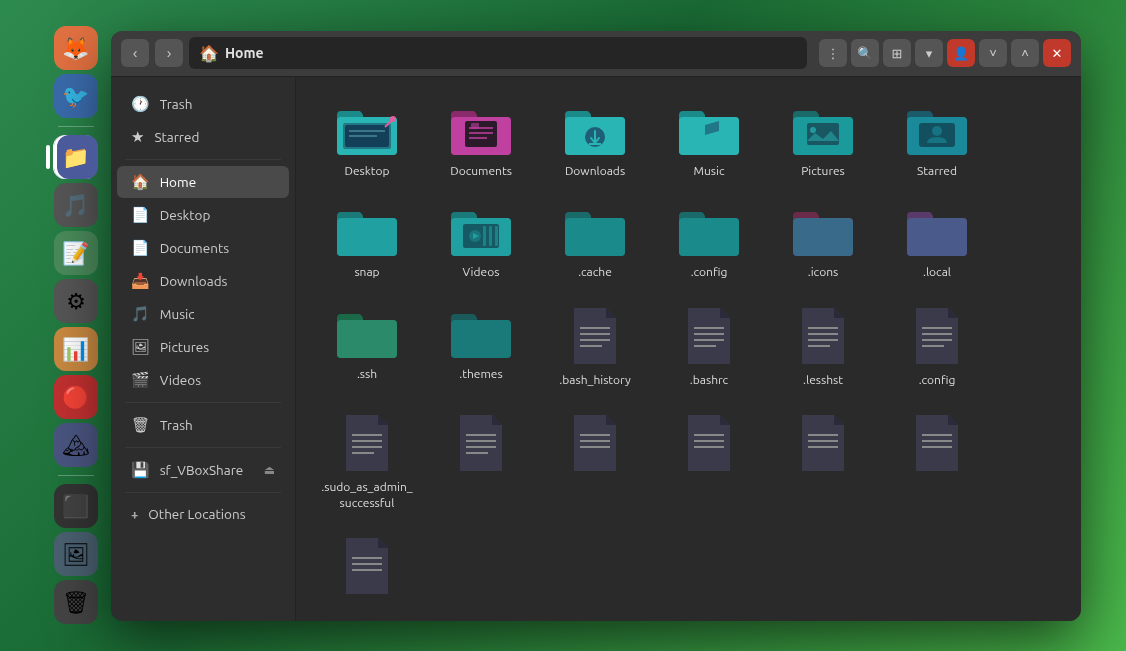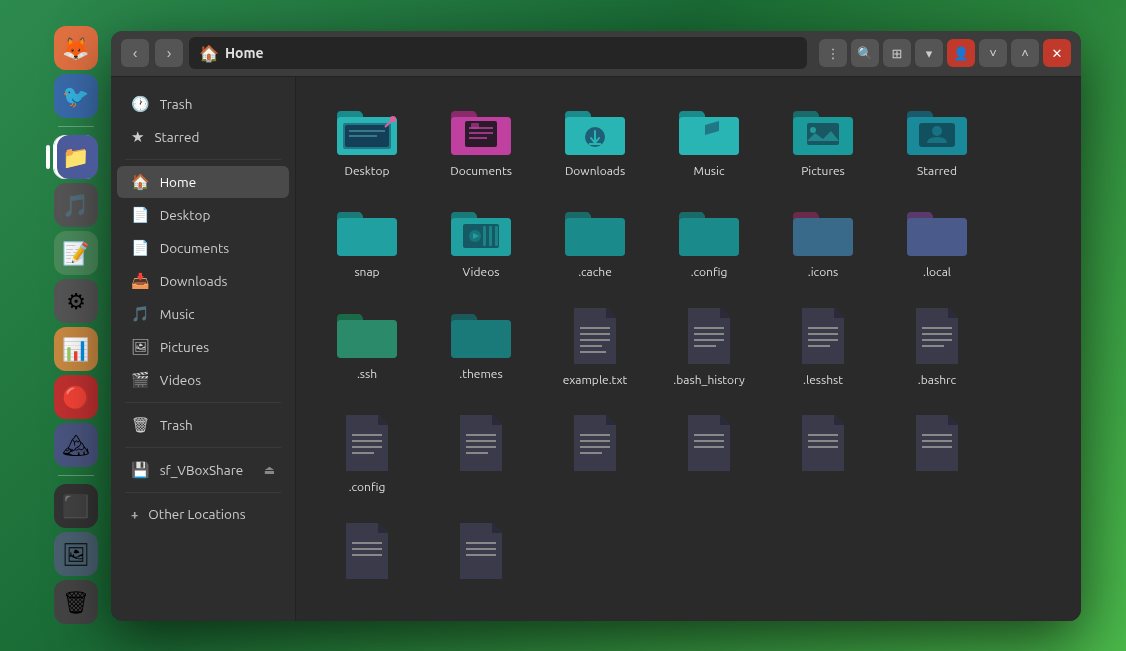--- a/index.html
+++ b/index.html
@@ -445,46 +445,46 @@
         </div>
 
         <div class="file-item">
           <svg width="64" height="54" viewBox="0 0 64 54">
             <path d="M2 12 Q2 8 6 8 L24 8 Q26 8 28 12 L28 14 L58 14 Q62 14 62 18 L62 48 Q62 52 58 52 L6 52 Q2 52 2 48 Z" fill="#1a5a5a"></path>
             <path d="M28 14 L58 14 Q62 14 62 18 L62 48 Q62 52 58 52 L6 52 Q2 52 2 48 L2 18 Q2 14 6 14 Z" fill="#1a7a7a"></path>
           </svg>
           <span class="file-label">.themes</span>
         </div>
 
+
+
         <div class="file-item">
           <svg width="50" height="60" viewBox="0 0 50 60">
             <path d="M4 2 L36 2 L46 12 L46 58 L4 58 Z" fill="#3a3a4a"></path>
             <path d="M36 2 L36 12 L46 12 Z" fill="#2a2a3a"></path>
             <line x1="10" y1="22" x2="40" y2="22" stroke="#888" stroke-width="2"></line>
             <line x1="10" y1="28" x2="40" y2="28" stroke="#888" stroke-width="2"></line>
             <line x1="10" y1="34" x2="40" y2="34" stroke="#888" stroke-width="2"></line>
             <line x1="10" y1="40" x2="32" y2="40" stroke="#888" stroke-width="2"></line>
-            <line x1="10" y1="46" x2="36" y2="46" stroke="#888" stroke-width="2"></line>
-          </svg>
-          <span class="file-label">example.txt</span>
+          </svg>
+          <span class="file-label">.bash_history</span>
         </div>
 
 
         <div class="file-item">
           <svg width="50" height="60" viewBox="0 0 50 60">
             <path d="M4 2 L36 2 L46 12 L46 58 L4 58 Z" fill="#3a3a4a"></path>
             <path d="M36 2 L36 12 L46 12 Z" fill="#2a2a3a"></path>
             <line x1="10" y1="22" x2="40" y2="22" stroke="#888" stroke-width="2"></line>
             <line x1="10" y1="28" x2="40" y2="28" stroke="#888" stroke-width="2"></line>
             <line x1="10" y1="34" x2="40" y2="34" stroke="#888" stroke-width="2"></line>
             <line x1="10" y1="40" x2="32" y2="40" stroke="#888" stroke-width="2"></line>
           </svg>
-          <span class="file-label">.bash_history</span>
-        </div>
-
+          <span class="file-label">.bashrc</span>
+        </div>
 
         <div class="file-item">
           <svg width="50" height="60" viewBox="0 0 50 60">
             <path d="M4 2 L36 2 L46 12 L46 58 L4 58 Z" fill="#3a3a4a"></path>
             <path d="M36 2 L36 12 L46 12 Z" fill="#2a2a3a"></path>
             <line x1="10" y1="22" x2="40" y2="22" stroke="#888" stroke-width="2"></line>
             <line x1="10" y1="28" x2="40" y2="28" stroke="#888" stroke-width="2"></line>
             <line x1="10" y1="34" x2="40" y2="34" stroke="#888" stroke-width="2"></line>
             <line x1="10" y1="40" x2="32" y2="40" stroke="#888" stroke-width="2"></line>
           </svg>
@@ -493,44 +493,33 @@
 
         <div class="file-item">
           <svg width="50" height="60" viewBox="0 0 50 60">
             <path d="M4 2 L36 2 L46 12 L46 58 L4 58 Z" fill="#3a3a4a"></path>
             <path d="M36 2 L36 12 L46 12 Z" fill="#2a2a3a"></path>
             <line x1="10" y1="22" x2="40" y2="22" stroke="#888" stroke-width="2"></line>
             <line x1="10" y1="28" x2="40" y2="28" stroke="#888" stroke-width="2"></line>
             <line x1="10" y1="34" x2="40" y2="34" stroke="#888" stroke-width="2"></line>
             <line x1="10" y1="40" x2="32" y2="40" stroke="#888" stroke-width="2"></line>
           </svg>
-          <span class="file-label">.bashrc</span>
+          <span class="file-label">.config</span>
         </div>
 
         <div class="file-item">
           <svg width="50" height="60" viewBox="0 0 50 60">
             <path d="M4 2 L36 2 L46 12 L46 58 L4 58 Z" fill="#3a3a4a"></path>
             <path d="M36 2 L36 12 L46 12 Z" fill="#2a2a3a"></path>
             <line x1="10" y1="22" x2="40" y2="22" stroke="#888" stroke-width="2"></line>
             <line x1="10" y1="28" x2="40" y2="28" stroke="#888" stroke-width="2"></line>
             <line x1="10" y1="34" x2="40" y2="34" stroke="#888" stroke-width="2"></line>
             <line x1="10" y1="40" x2="32" y2="40" stroke="#888" stroke-width="2"></line>
           </svg>
-          <span class="file-label">.config</span>
-        </div>
-
-        <div class="file-item">
-          <svg width="50" height="60" viewBox="0 0 50 60">
-            <path d="M4 2 L36 2 L46 12 L46 58 L4 58 Z" fill="#3a3a4a"></path>
-            <path d="M36 2 L36 12 L46 12 Z" fill="#2a2a3a"></path>
-            <line x1="10" y1="22" x2="40" y2="22" stroke="#888" stroke-width="2"></line>
-            <line x1="10" y1="28" x2="40" y2="28" stroke="#888" stroke-width="2"></line>
-            <line x1="10" y1="34" x2="40" y2="34" stroke="#888" stroke-width="2"></line>
-            <line x1="10" y1="40" x2="32" y2="40" stroke="#888" stroke-width="2"></line>
-          </svg>
+          <span class="file-label">.sudo_as_admin_successful</span>
         </div>
 
         <div class="file-item">
           <svg width="50" height="60" viewBox="0 0 50 60">
             <path d="M4 2 L36 2 L46 12 L46 58 L4 58 Z" fill="#3a3a4a"></path>
             <path d="M36 2 L36 12 L46 12 Z" fill="#2a2a3a"></path>
             <line x1="10" y1="22" x2="40" y2="22" stroke="#888" stroke-width="2"></line>
             <line x1="10" y1="28" x2="40" y2="28" stroke="#888" stroke-width="2"></line>
             <line x1="10" y1="34" x2="40" y2="34" stroke="#888" stroke-width="2"></line>
             <line x1="10" y1="40" x2="32" y2="40" stroke="#888" stroke-width="2"></line>

